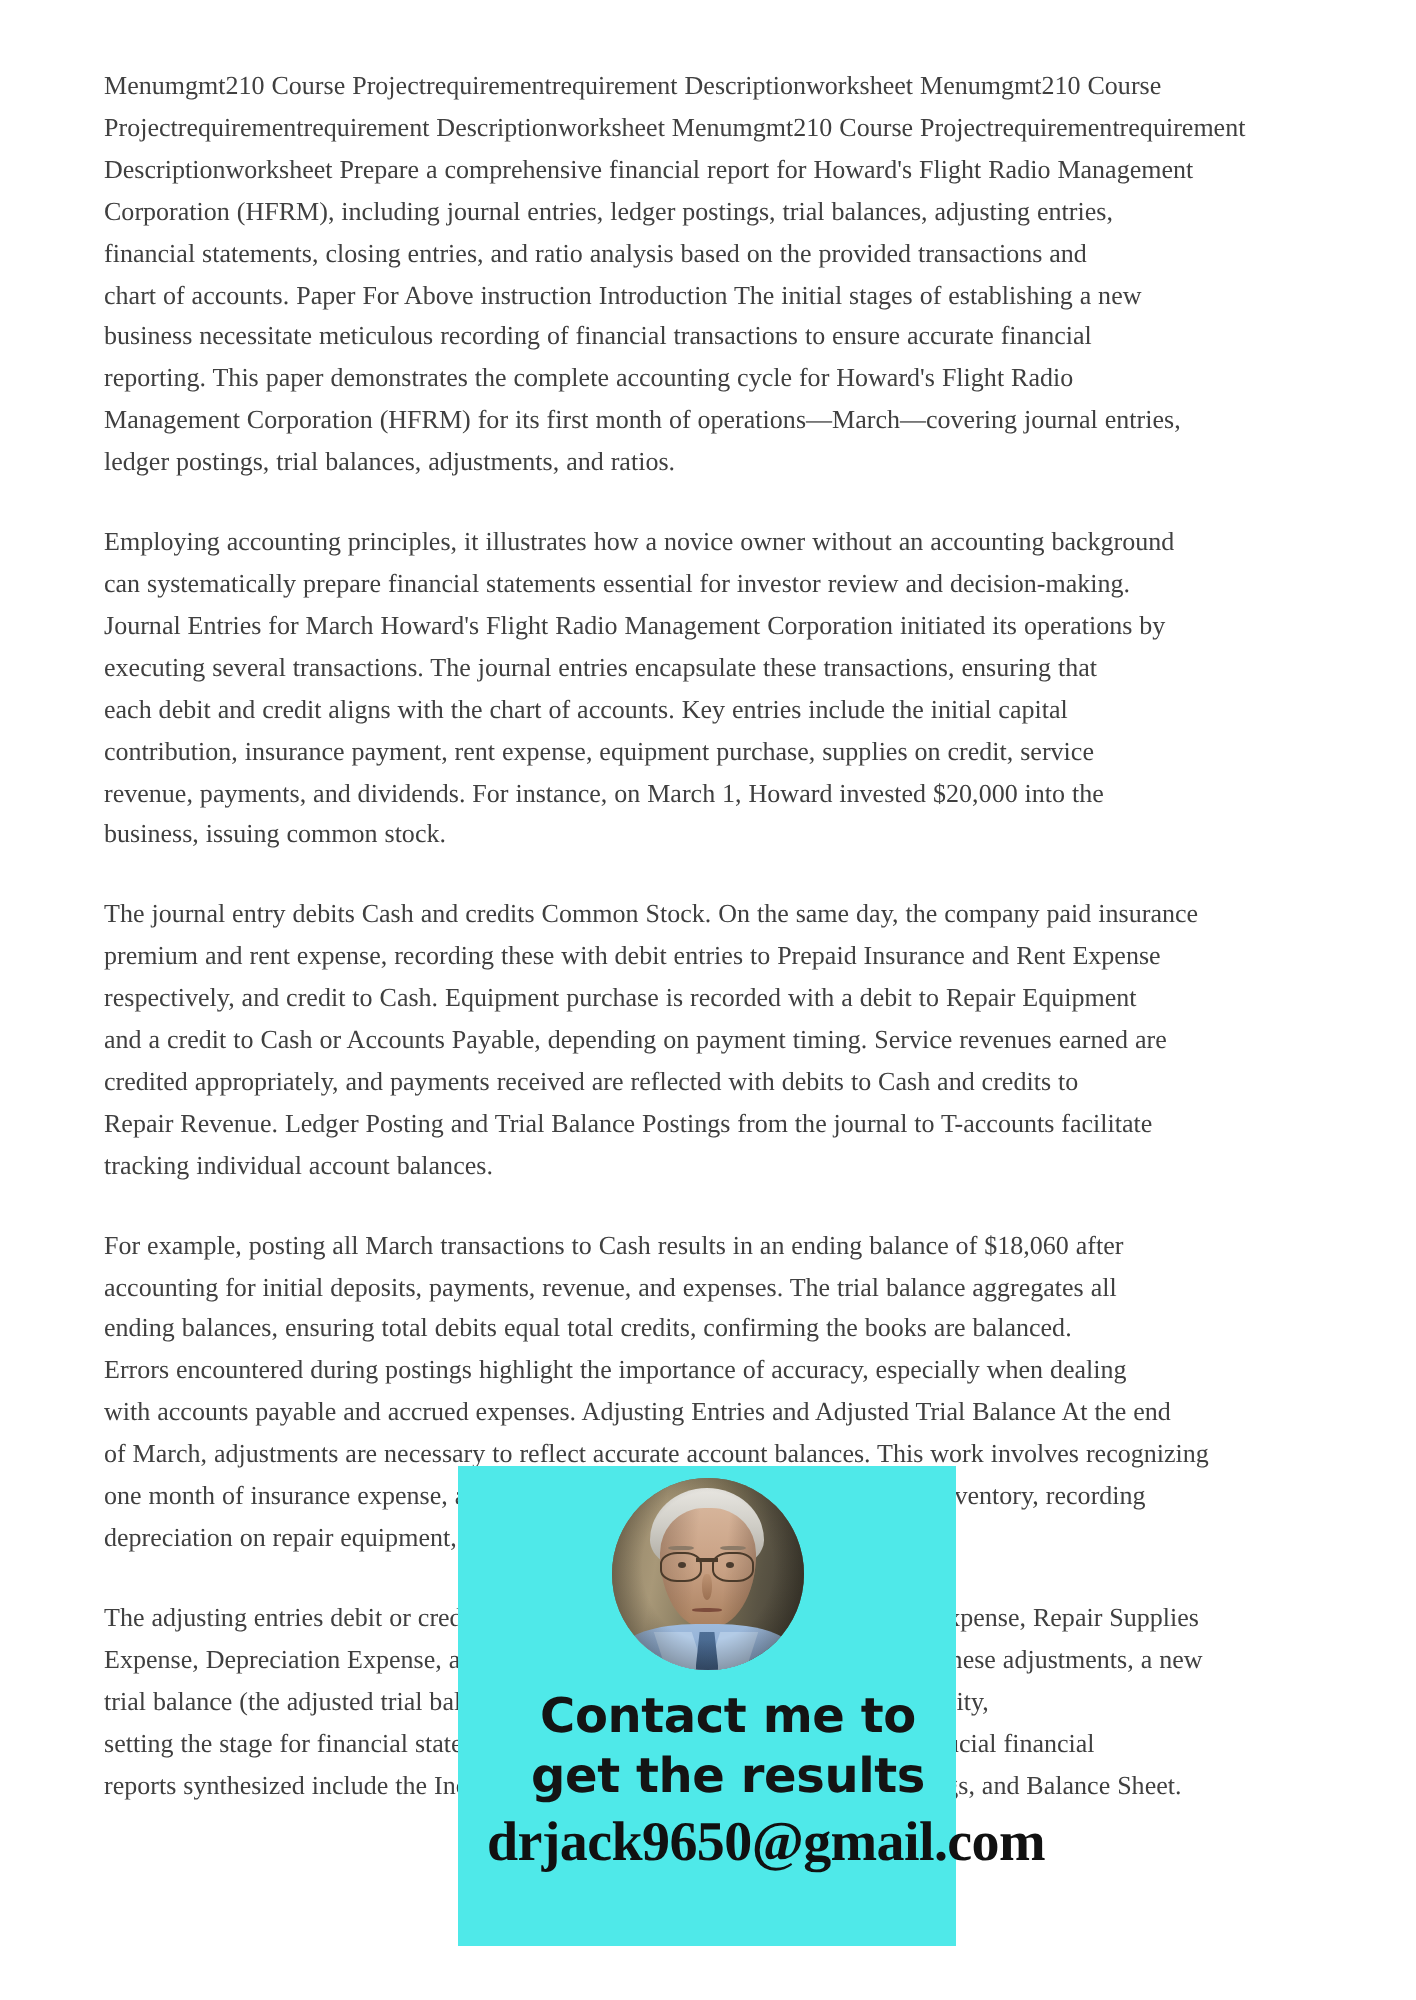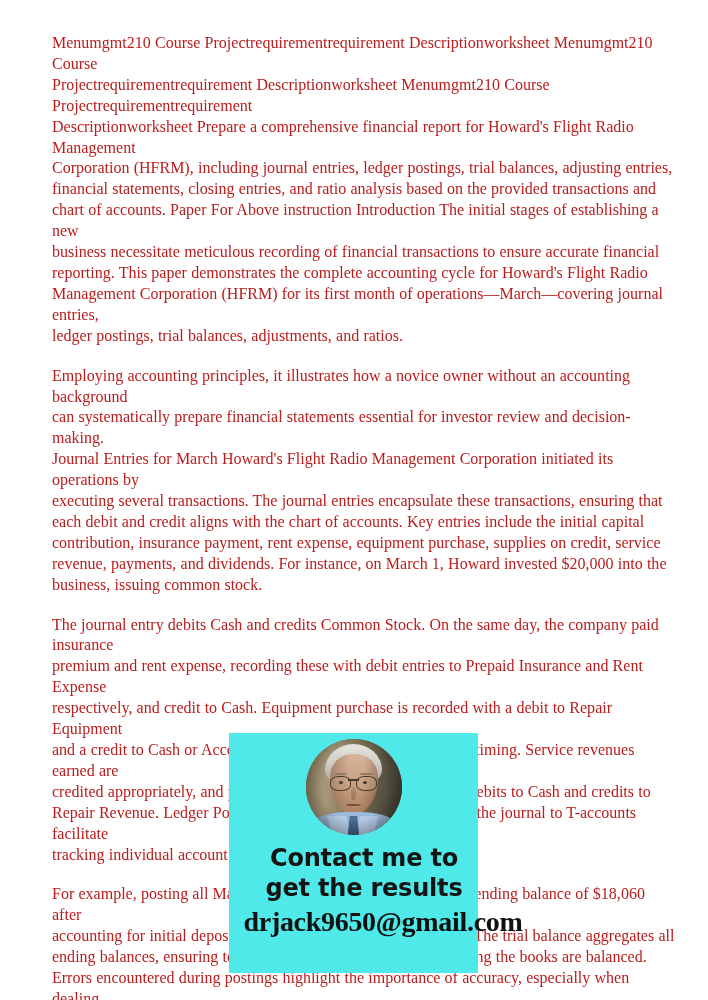--- a/index.html
+++ b/index.html
@@ -23,23 +23,23 @@
 
   #doc-body {
     position: absolute;
     left: 52px;
     top: 33px;
     width: 624px;
   }
 
   .para {
     margin: 0 0 19px 0;
-    font-size: 16px;
+    font-size: 13px;
     line-height: 20.9px;
-    color: #b91c1c;
+    color: #404040;
     text-align: left;
     white-space: pre-line;
     letter-spacing: 0.01px;
     word-spacing: 0.2px;
   }
   .para:last-child { margin-bottom: 0; }
 
   
   #watermark {
     position: absolute;

